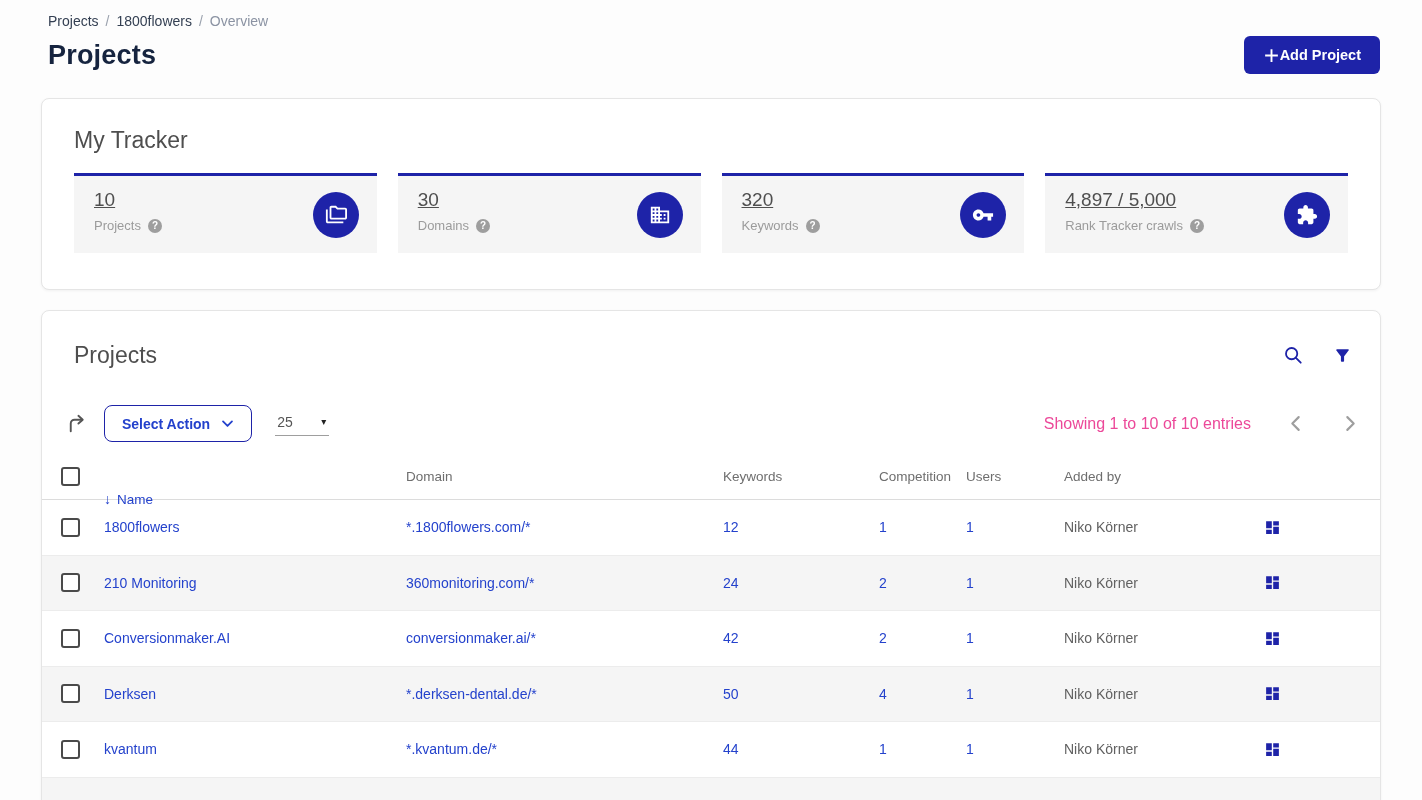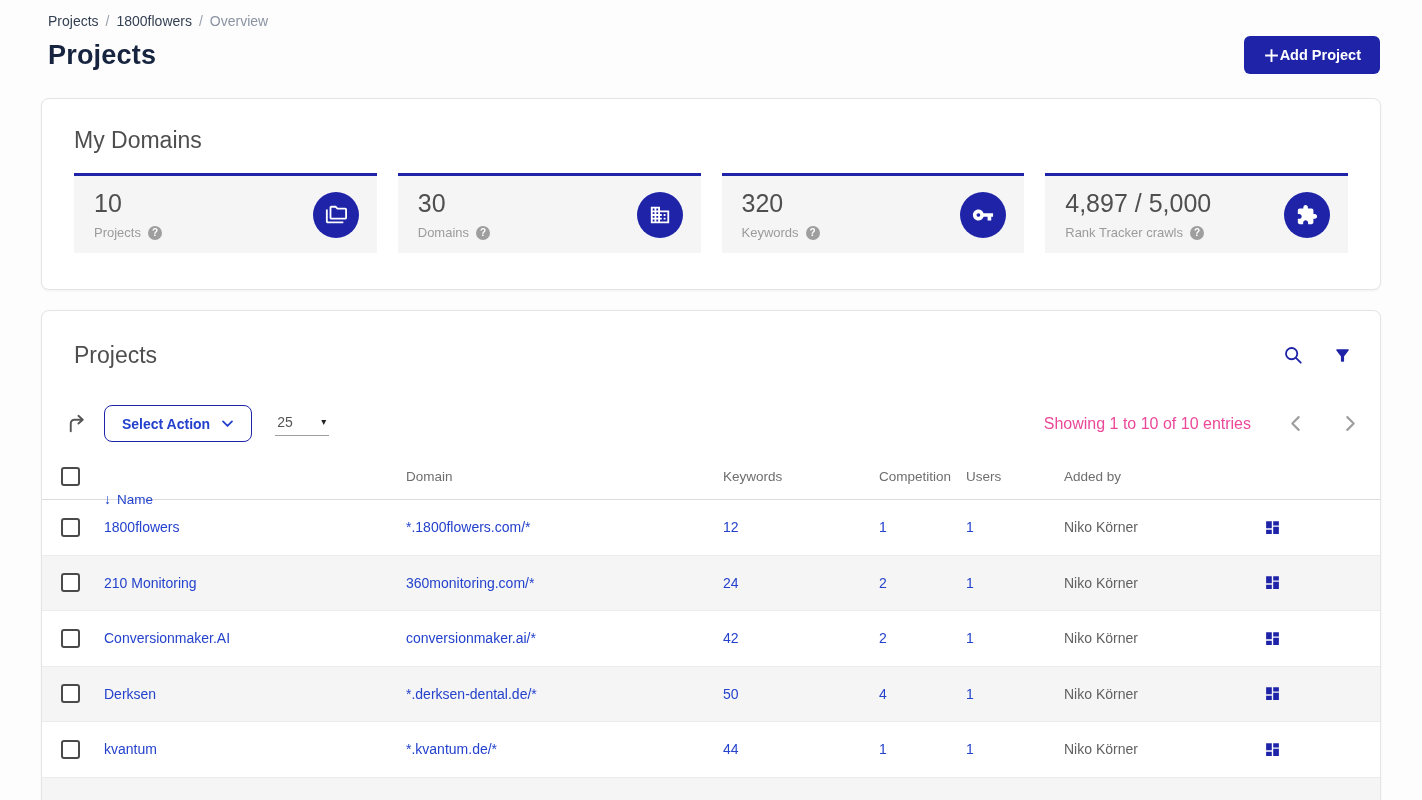--- a/index.html
+++ b/index.html
@@ -30,21 +30,21 @@
   }
   #my-projects-card { margin-top:24px; }
   .card-title { font-size:23px; color:#4e4e4e; }
   
   .my-projects-inner { padding:28px 32px 36px 32px; }
   .stats-row { display:flex; gap:21px; margin-top:19px; }
   .stat-box {
     flex:1; background:#f5f5f5; border-top:3px solid #1e23a8;
     height:80px; position:relative; padding:13px 16px 0 20px;
   }
-  .stat-value { font-size:25px; color:#4f4f4f; }
+  .stat-value { font-size:19px; color:#4f4f4f;text-decoration:underline; }
   .stat-label { font-size:13px; color:#9b9b9b; margin-top:7px; display:flex; align-items:center; gap:7px; }
   .help-badge {
     width:14px; height:14px; border-radius:50%; background:#9e9e9e; color:#fff;
     font-size:10px; font-weight:bold; display:inline-flex; align-items:center; justify-content:center;
     cursor:pointer;
   }
   .stat-icon-circle {
     position:absolute; right:18px; top:50%; transform:translateY(-50%);
     width:46px; height:46px; border-radius:50%; background:#1e23a8;
     display:flex; align-items:center; justify-content:center;
@@ -114,21 +114,21 @@
             <path d="M8 2v12M2 8h12" stroke="#fff" stroke-width="1.8" fill="none"></path>
           </svg>
       </span>
       <span>Add Project</span>
     </button>
   </div>
 </div>
 
 <div class="card" id="my-projects-card">
   <div class="my-projects-inner">
-    <div class="card-title">My Domains</div>
+    <div class="card-title">My Tracker</div>
     <div class="stats-row">
 
       <div class="stat-box">
         <div class="stat-value">10</div>
         <div class="stat-label">
           <span>Projects</span>
           <span class="help-badge">?</span>
         </div>
         <div class="stat-icon-circle">
           <svg width="22" height="22" viewBox="0 0 24 24" fill="#fff">

